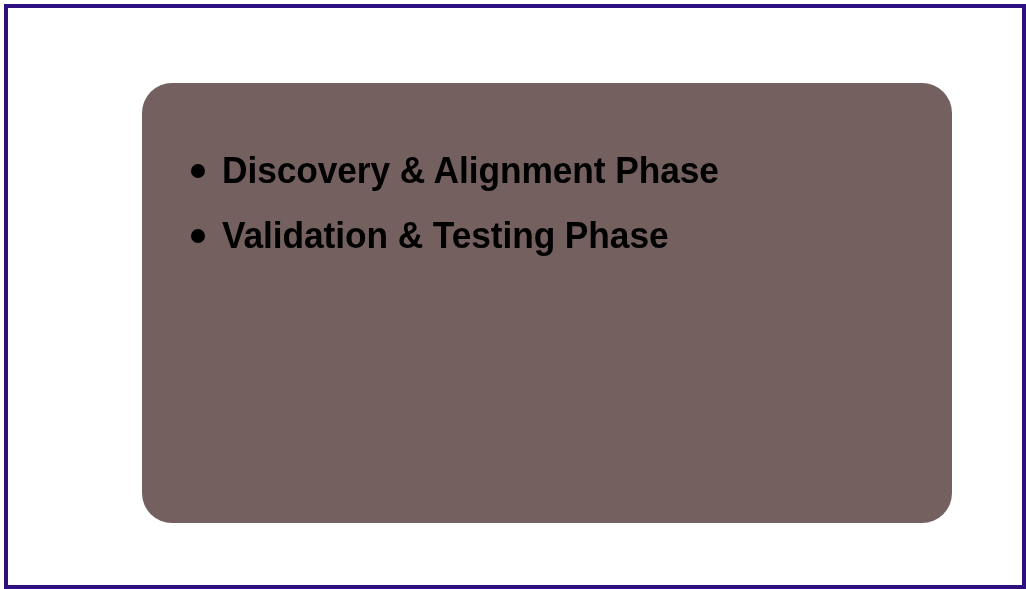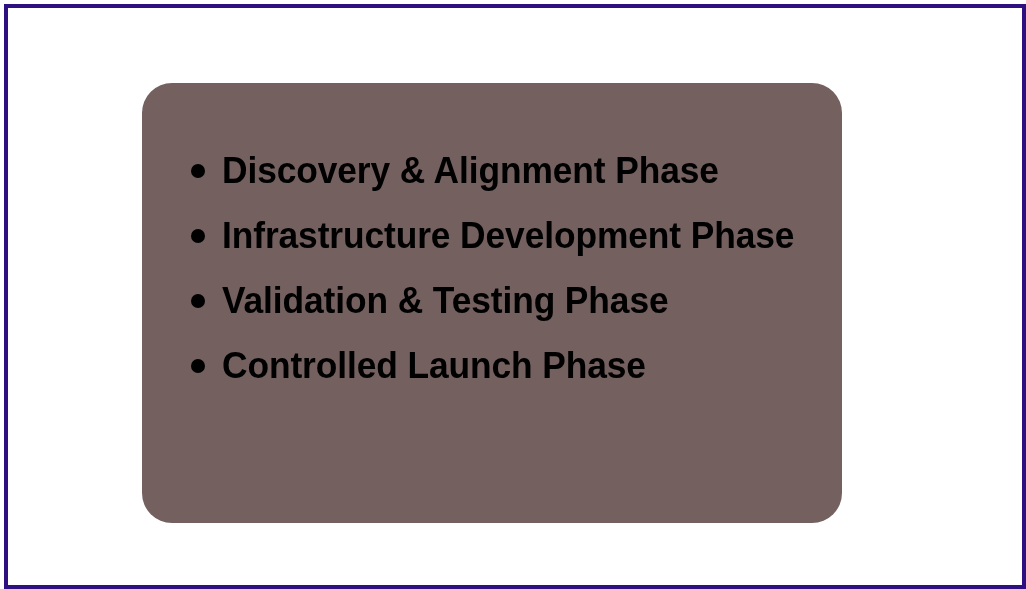--- a/index.html
+++ b/index.html
@@ -26,21 +26,21 @@
     box-sizing: content-box;
     border: 4px solid #2e1080;
     background: #ffffff;
   }
 
   
   #phase-card {
     position: absolute;
     left: 134px;      
     top: 75px;        
-    width: 700px;
+    width: 810px;
     height: 440px;
     background: #73605f;
     border-radius: 30px;
   }
 
   
   #phase-list {
     position: absolute;
     left: 49px;       
     top: 55px;
@@ -84,31 +84,23 @@
 
   <div id="phase-card">
 
     <ul id="phase-list">
 
       <li class="phase-item">
         <span class="bullet-icon"></span>
         <span class="phase-label">Discovery &amp; Alignment Phase</span>
       </li>
 
-      <li class="phase-item">
-        <span class="bullet-icon"></span>
-        <span class="phase-label">Infrastructure Development Phase</span>
-      </li>
 
       <li class="phase-item">
         <span class="bullet-icon"></span>
         <span class="phase-label">Validation &amp; Testing Phase</span>
       </li>
 
-      <li class="phase-item">
-        <span class="bullet-icon"></span>
-        <span class="phase-label">Controlled Launch Phase</span>
-      </li>
 
 
     </ul>
   </div>
 </div>
 
 </body></html>

